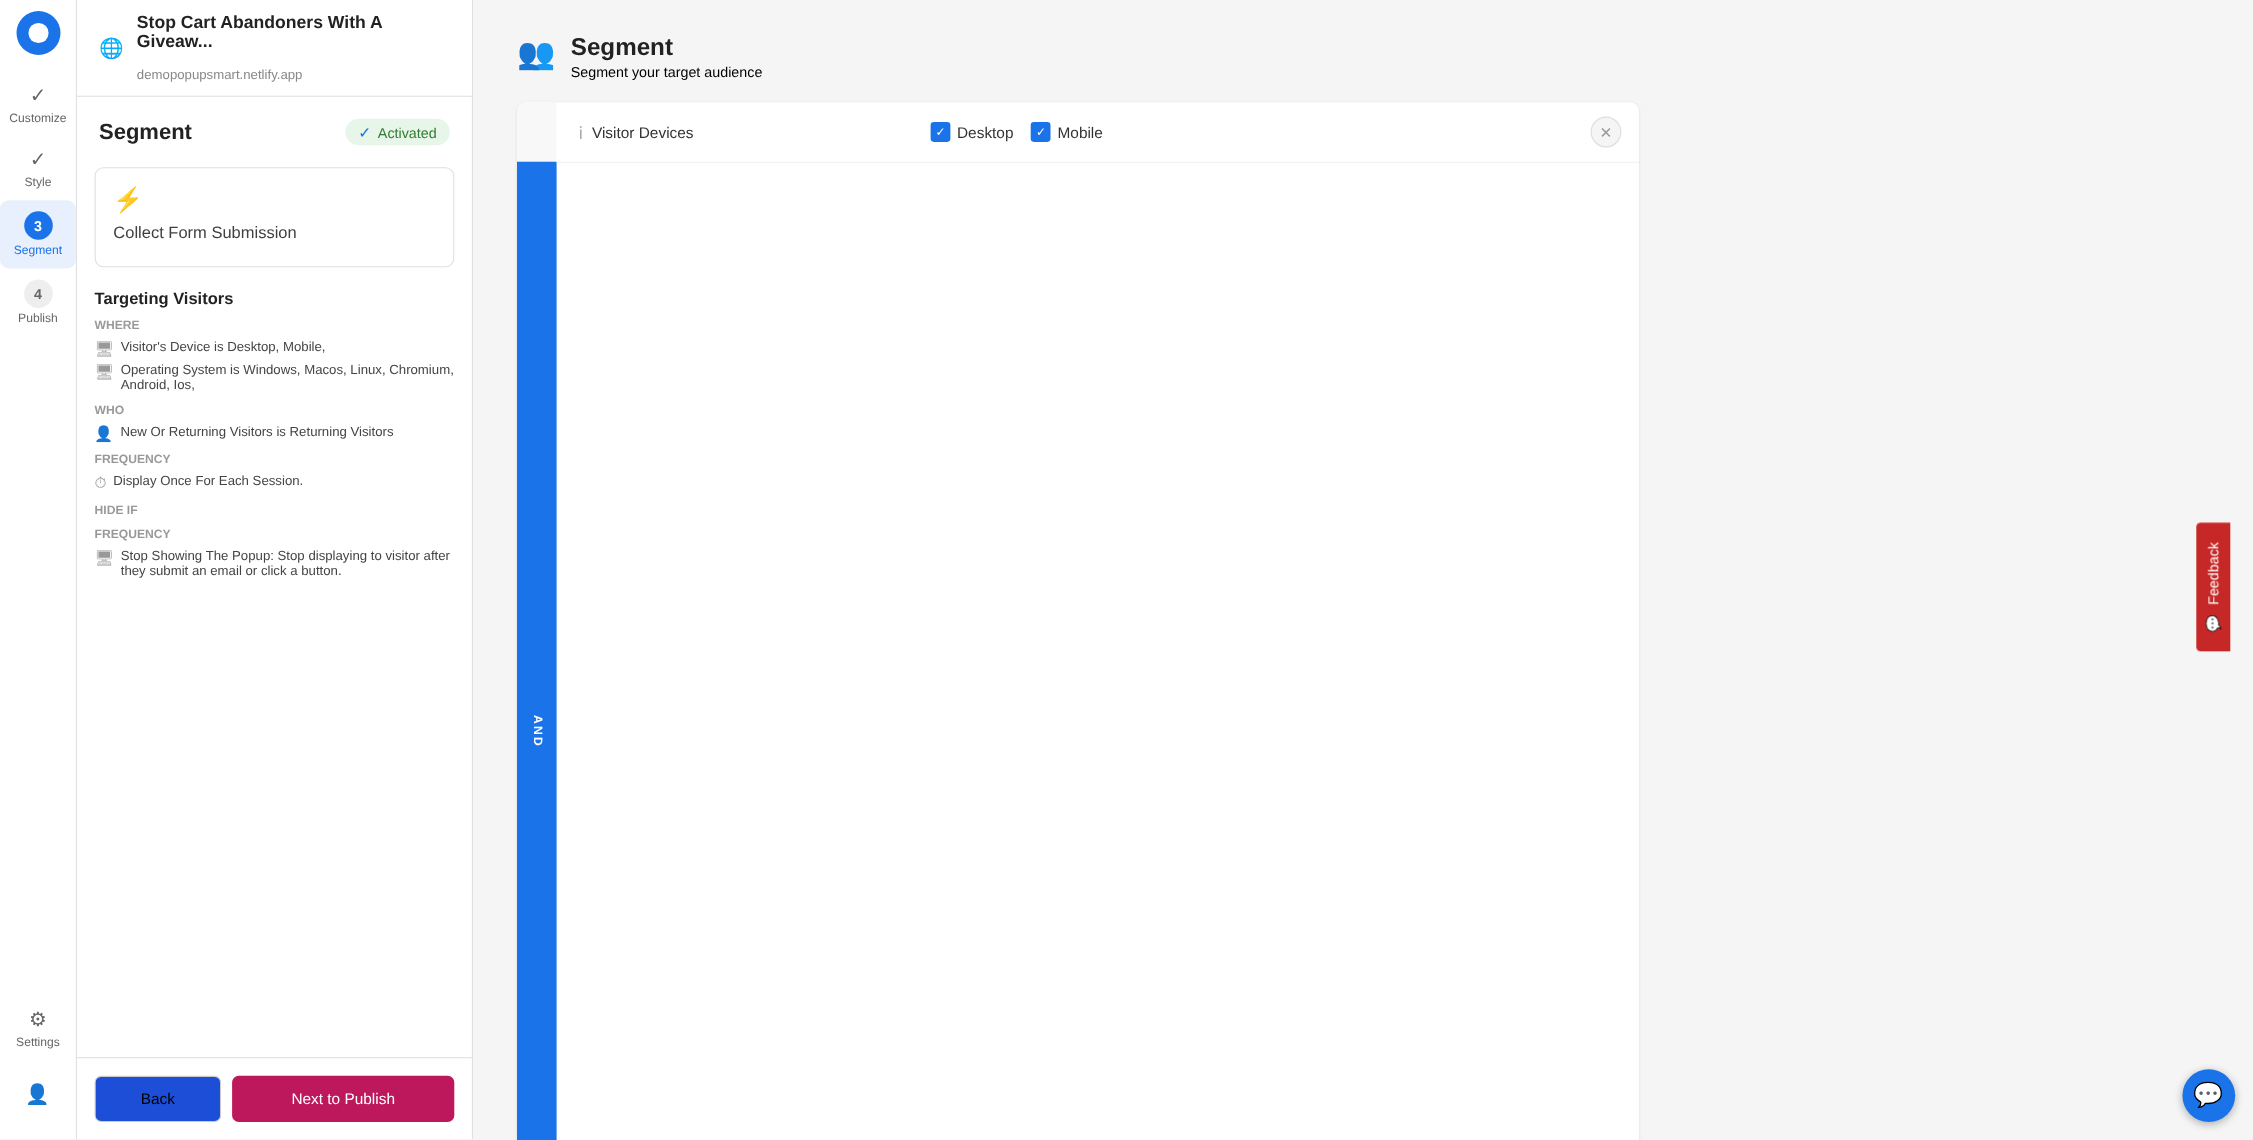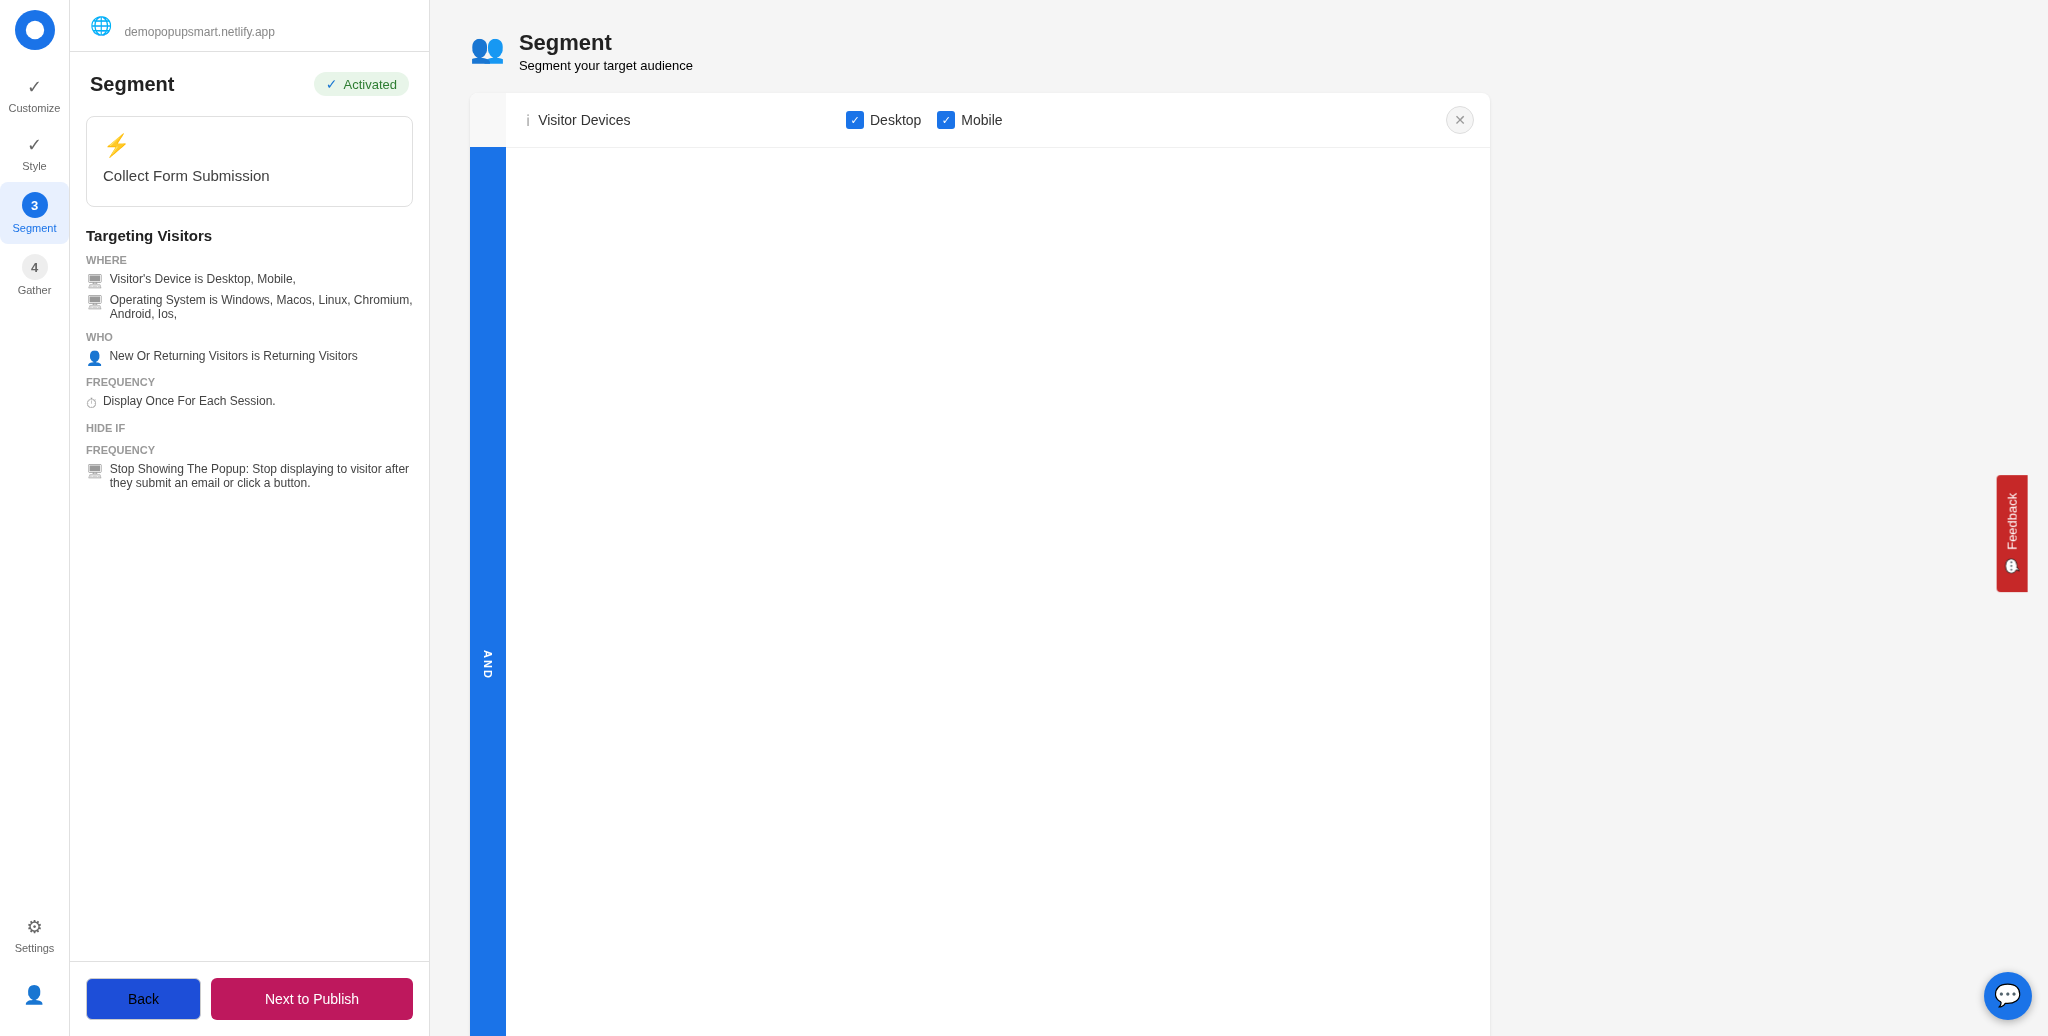--- a/index.html
+++ b/index.html
@@ -224,39 +224,40 @@
   <div class="nav-item">
     <span class="nav-icon">✓</span>
     <span>Style</span>
   </div>
   <div class="nav-item segment-active">
     <span class="nav-icon" style="background:#1a73e8;color:white;border-radius:50%;width:26px;height:26px;display:flex;align-items:center;justify-content:center;font-size:13px;font-weight:700;">3</span>
     <span>Segment</span>
   </div>
   <div class="nav-item">
     <span class="nav-icon" style="background:#eee;color:#666;border-radius:50%;width:26px;height:26px;display:flex;align-items:center;justify-content:center;font-size:13px;font-weight:700;">4</span>
-    <span>Gather</span>
+    <span>Publish</span>
   </div>
 
   <div class="nav-bottom">
     <div class="nav-item">
       <span class="nav-icon">⚙</span>
       <span>Settings</span>
     </div>
     <div class="nav-item">
       <span class="nav-icon">👤</span>
     </div>
   </div>
 </div>
 
 <div class="sidebar">
 
   <div class="top-bar">
     <span class="top-bar-icon">🌐</span>
     <div>
+      <div class="top-bar-title">Stop Cart Abandoners With A Giveaw...</div>
       <div class="top-bar-url">demopopupsmart.netlify.app</div>
     </div>
   </div>
 
   <div class="sidebar-header">
     <span class="sidebar-title">Segment</span>
     <div class="activated-badge">
       <span class="check-circle">✓</span>
       <span>Activated</span>
     </div>

